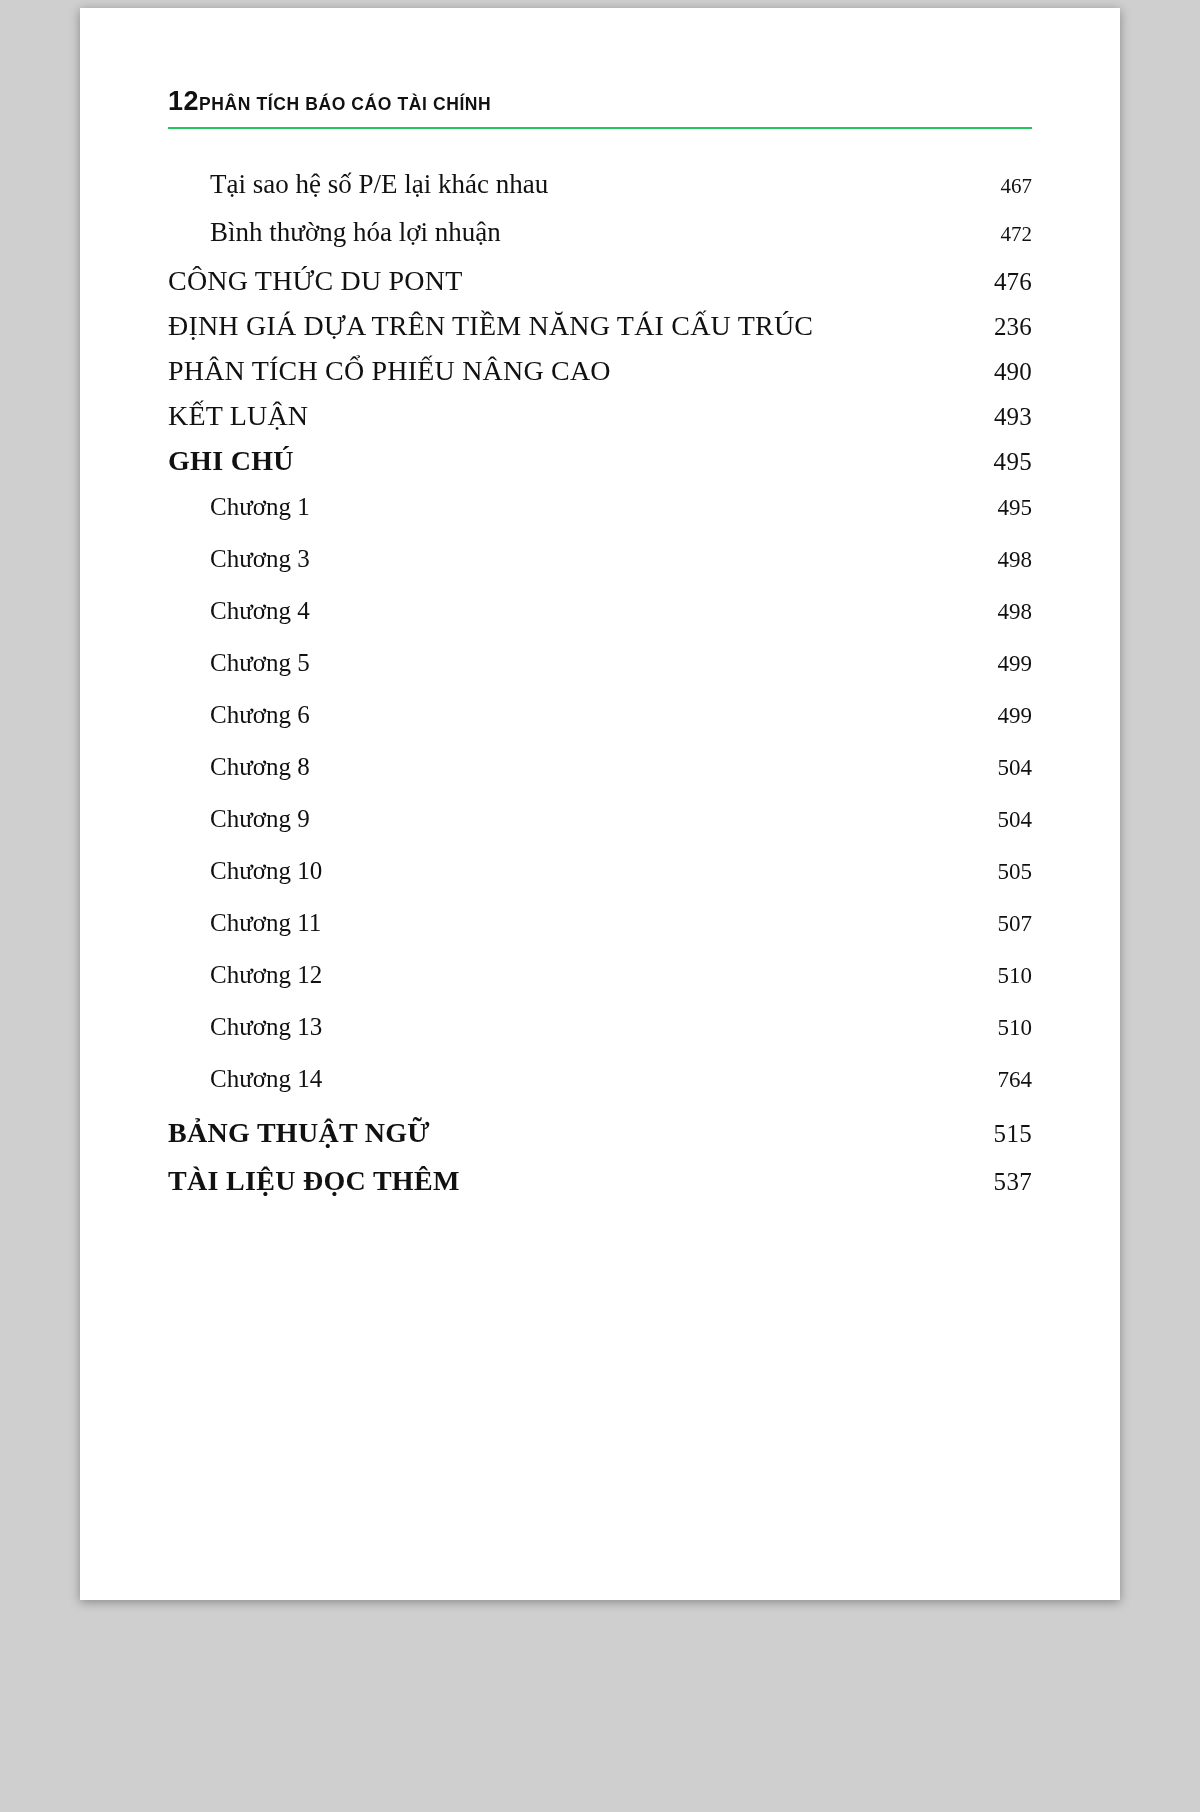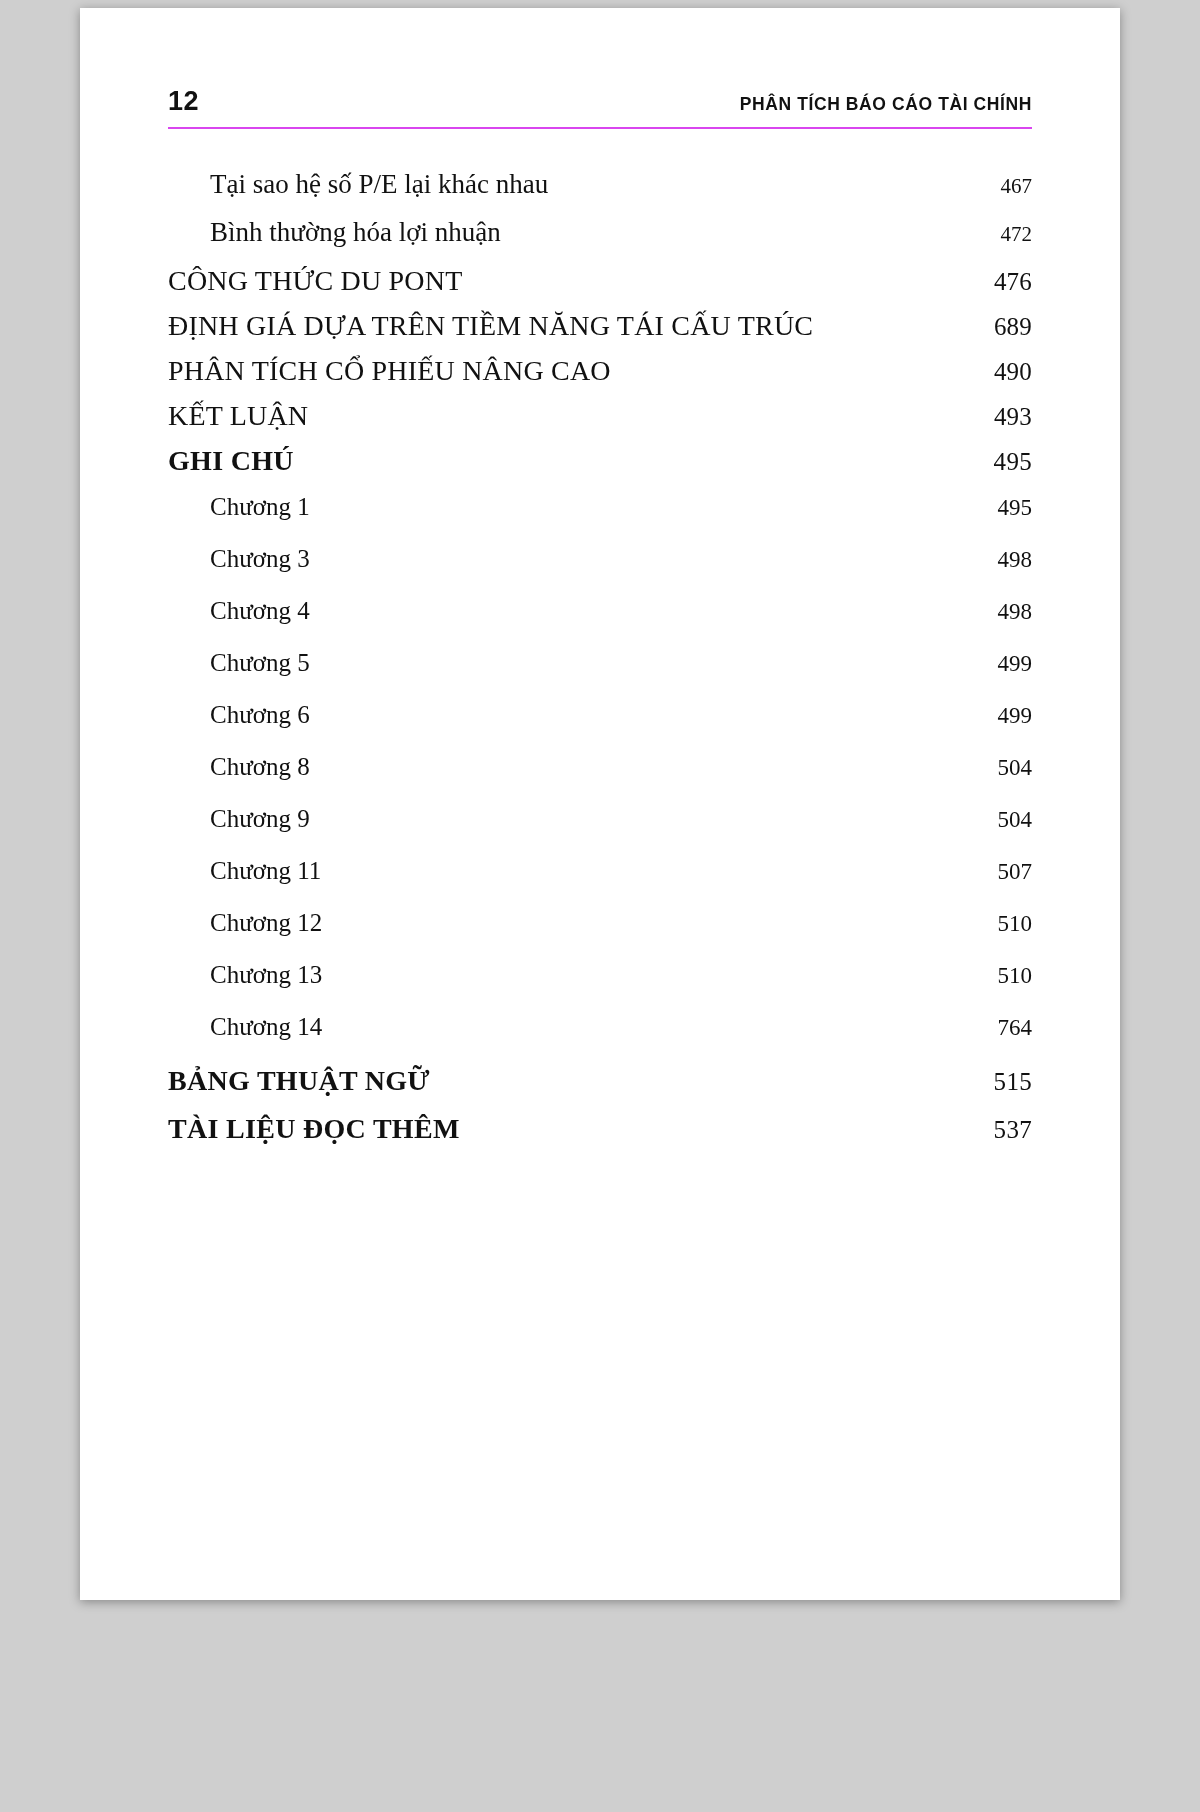--- a/index.html
+++ b/index.html
@@ -27,23 +27,22 @@
   .page-inner {
     position: absolute;
     left: 88px;
     right: 88px;
     top: 78px;
   }
   
   .running-head {
     display: flex;
     align-items: baseline;
-    justify-content: space-between;
     padding-bottom: 10px;
-    border-bottom: 2px solid #d946ef;
+    border-bottom: 2px solid #22c55e;
   }
   .folio {
     font-family: "Liberation Sans", sans-serif;
     font-weight: bold;
     font-size: 27px;
     color: #111;
     letter-spacing: 0.5px;
   }
   .book-title {
     font-family: "Liberation Sans", sans-serif;
@@ -122,21 +121,21 @@
         <div class="toc-row lvl-sub">
           <span class="toc-label">Bình thường hóa lợi nhuận</span>
           <span class="toc-page">472</span>
         </div>
         <div class="toc-row lvl-caps">
           <span class="toc-label">CÔNG THỨC DU PONT</span>
           <span class="toc-page">476</span>
         </div>
         <div class="toc-row lvl-caps">
           <span class="toc-label">ĐỊNH GIÁ DỰA TRÊN TIỀM NĂNG TÁI CẤU TRÚC</span>
-          <span class="toc-page">689</span>
+          <span class="toc-page">236</span>
         </div>
         <div class="toc-row lvl-caps">
           <span class="toc-label">PHÂN TÍCH CỔ PHIẾU NÂNG CAO</span>
           <span class="toc-page">490</span>
         </div>
         <div class="toc-row lvl-caps">
           <span class="toc-label">KẾT LUẬN</span>
           <span class="toc-page">493</span>
         </div>
         <div class="toc-row lvl-bold">
@@ -165,20 +164,24 @@
         </div>
         <div class="toc-row lvl-chapter">
           <span class="toc-label">Chương 8</span>
           <span class="toc-page">504</span>
         </div>
         <div class="toc-row lvl-chapter">
           <span class="toc-label">Chương 9</span>
           <span class="toc-page">504</span>
         </div>
         <div class="toc-row lvl-chapter">
+          <span class="toc-label">Chương 10</span>
+          <span class="toc-page">505</span>
+        </div>
+        <div class="toc-row lvl-chapter">
           <span class="toc-label">Chương 11</span>
           <span class="toc-page">507</span>
         </div>
         <div class="toc-row lvl-chapter">
           <span class="toc-label">Chương 12</span>
           <span class="toc-page">510</span>
         </div>
         <div class="toc-row lvl-chapter">
           <span class="toc-label">Chương 13</span>
           <span class="toc-page">510</span>

